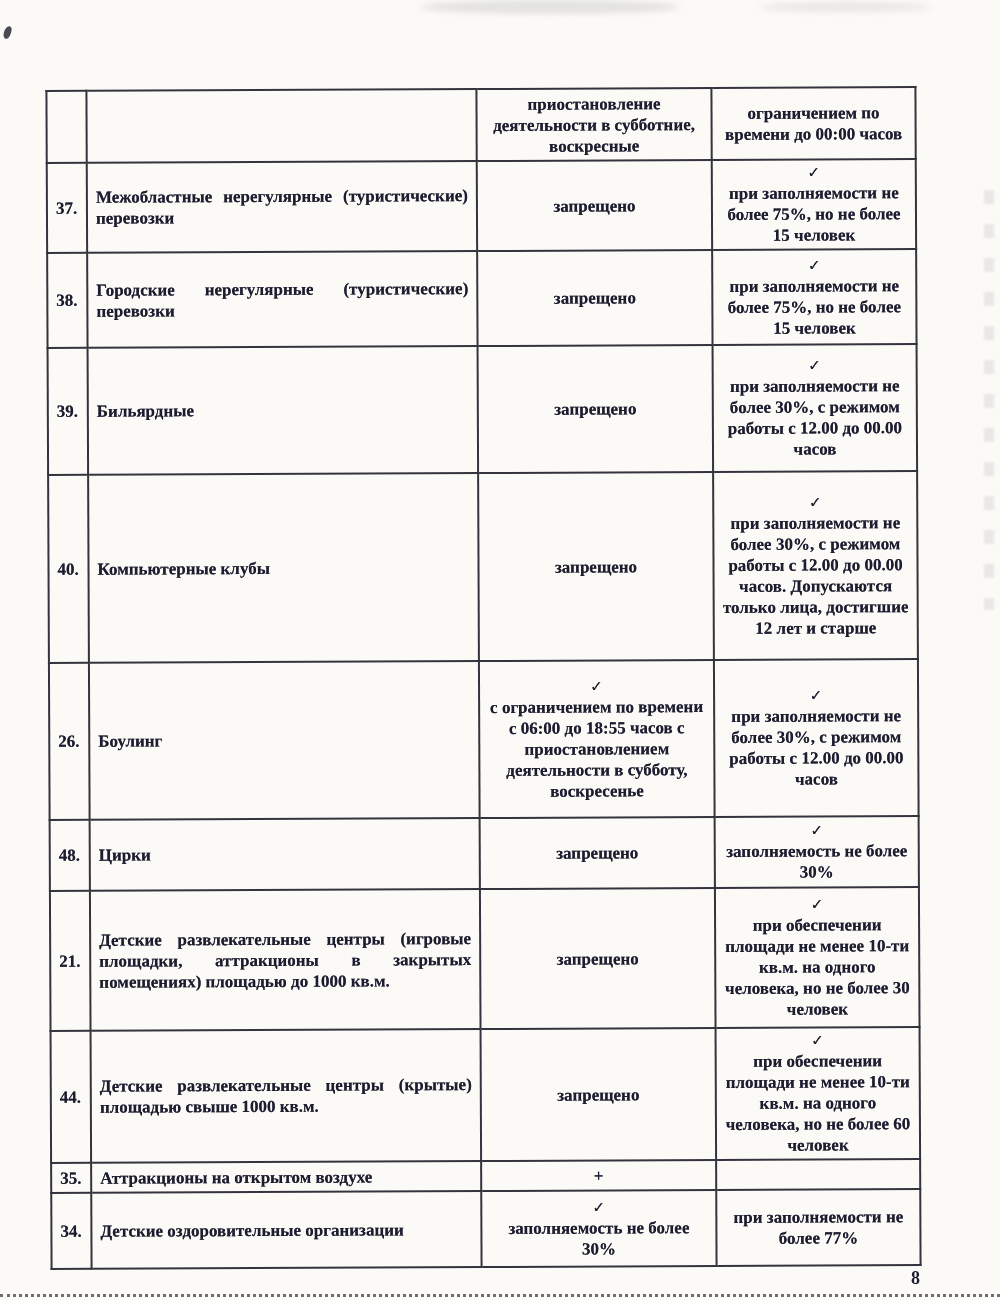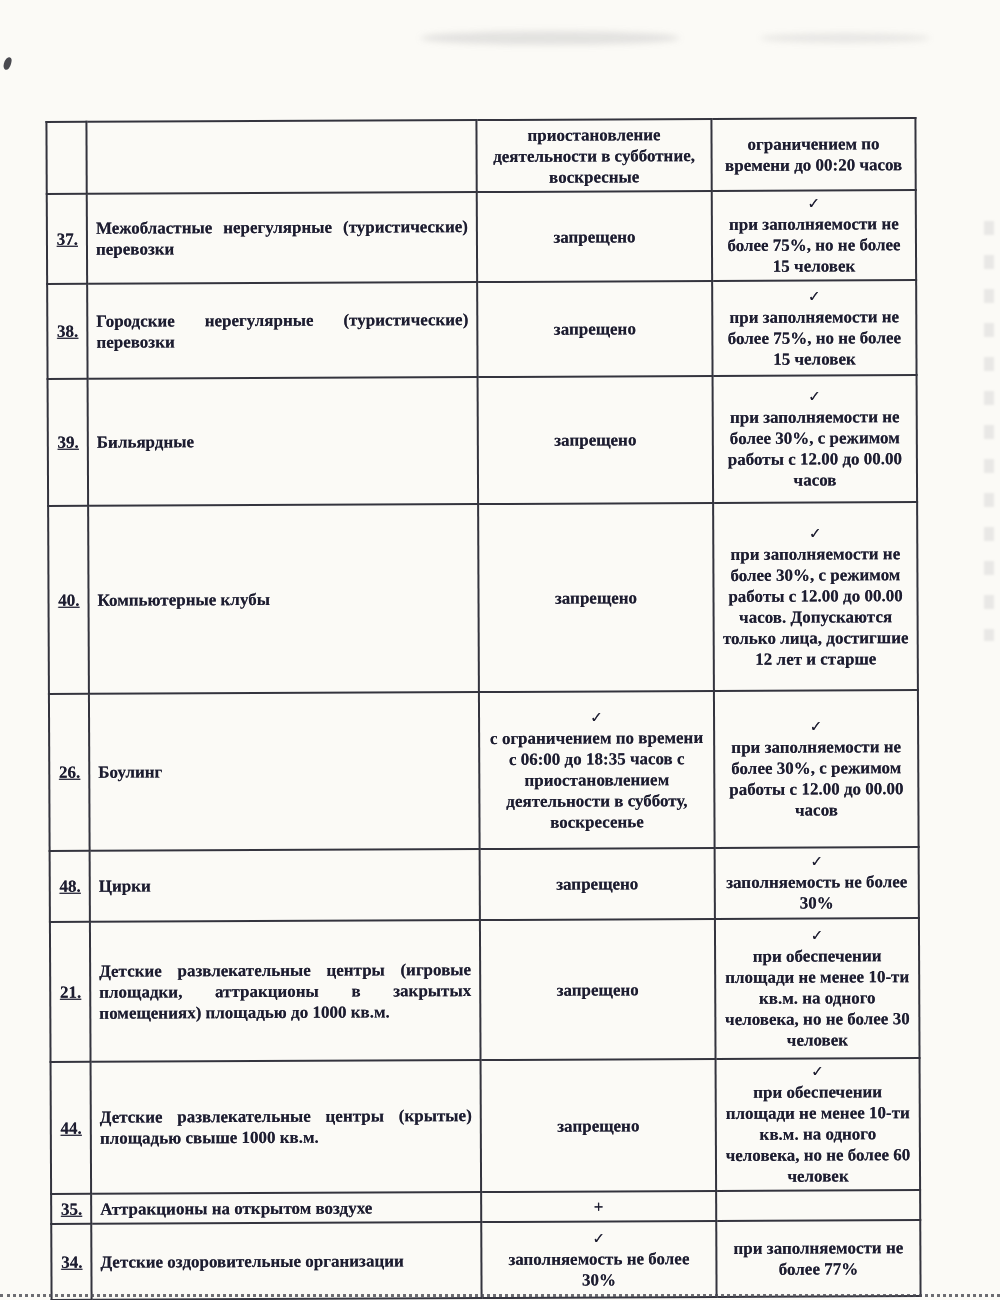--- a/index.html
+++ b/index.html
@@ -2,21 +2,21 @@
 <html><head>
 <meta charset="utf-8">
 <style>
   html,body{margin:0;padding:0;}
   body{
     width:1000px;height:1300px;position:relative;overflow:hidden;
     background:#fbfaf6;
     font-family:"Liberation Serif","DejaVu Serif",serif;
     color:#1d1d30;
   }
-  .page{position:absolute;inset:0;margin-top:31px;}
+  .page{position:absolute;inset:0;}
 
   
   .ink-dot{
     position:absolute;left:4px;top:26px;width:7px;height:13px;
     background:#2a2a33;border-radius:60% 40% 55% 45%;transform:rotate(14deg);
     opacity:.85;
   }
   .smudge-top{
     position:absolute;left:420px;top:0;width:260px;height:14px;
     background:rgba(120,120,125,.18);filter:blur(3px);border-radius:50%;
@@ -39,21 +39,21 @@
     font-size:17px;font-weight:bold;line-height:21px;
     text-shadow:0 0 .5px rgba(25,25,50,.75);
   }
   table.doc td, table.doc th{
     border:2px solid #34343e;
     padding:3px 8px;
     vertical-align:middle;
     overflow:hidden;
   }
   th{font-weight:bold;text-align:center;}
-  .c-num{text-align:right;padding:3px 2px;text-decoration:underline;}
+  .c-num{text-align:left;padding:3px 2px;}
   .c-name{text-align:justify;padding:3px 11px;}
   .c-mid,.c-right{text-align:center;}
   .mark{
     display:block;
     font-family:"DejaVu Sans",sans-serif;
     font-size:15px;line-height:19px;font-weight:bold;
   }
   .celltext{display:block;}
 
   
@@ -93,21 +93,21 @@
       <col style="width:40px">
         <col style="width:390px">
         <col style="width:235px">
         <col style="width:204px">
     </colgroup>
     <tbody>
         <tr class="rh">
       <th class="c-num"></th>
       <th class="c-name"></th>
       <th>приостановление деятельности в субботние, воскресные</th>
-      <th>ограничением по времени до 00:20 часов</th>
+      <th>ограничением по времени до 00:00 часов</th>
     </tr>
 
     <tr class="r0">
       <td class="c-num">37.</td>
       <td class="c-name">Межобластные нерегулярные (туристические) перевозки</td>
       <td class="c-mid">
             <span class="mark"></span>
             <span class="celltext">запрещено</span>
           </td>
       <td class="c-right">
@@ -153,21 +153,21 @@
             <span class="mark">✓</span>
             <span class="celltext">при заполняемости не более 30%, с режимом работы с 12.00 до 00.00 часов. Допускаются только лица, достигшие 12 лет и старше</span>
           </td>
     </tr>
 
     <tr class="r4">
       <td class="c-num">26.</td>
       <td class="c-name">Боулинг</td>
       <td class="c-mid">
             <span class="mark">✓</span>
-            <span class="celltext">с ограничением по времени с 06:00 до 18:35 часов с приостановлением деятельности в субботу, воскресенье</span>
+            <span class="celltext">с ограничением по времени с 06:00 до 18:55 часов с приостановлением деятельности в субботу, воскресенье</span>
           </td>
       <td class="c-right">
             <span class="mark">✓</span>
             <span class="celltext">при заполняемости не более 30%, с режимом работы с 12.00 до 00.00 часов</span>
           </td>
     </tr>
 
     <tr class="r5">
       <td class="c-num">48.</td>
       <td class="c-name">Цирки</td>

